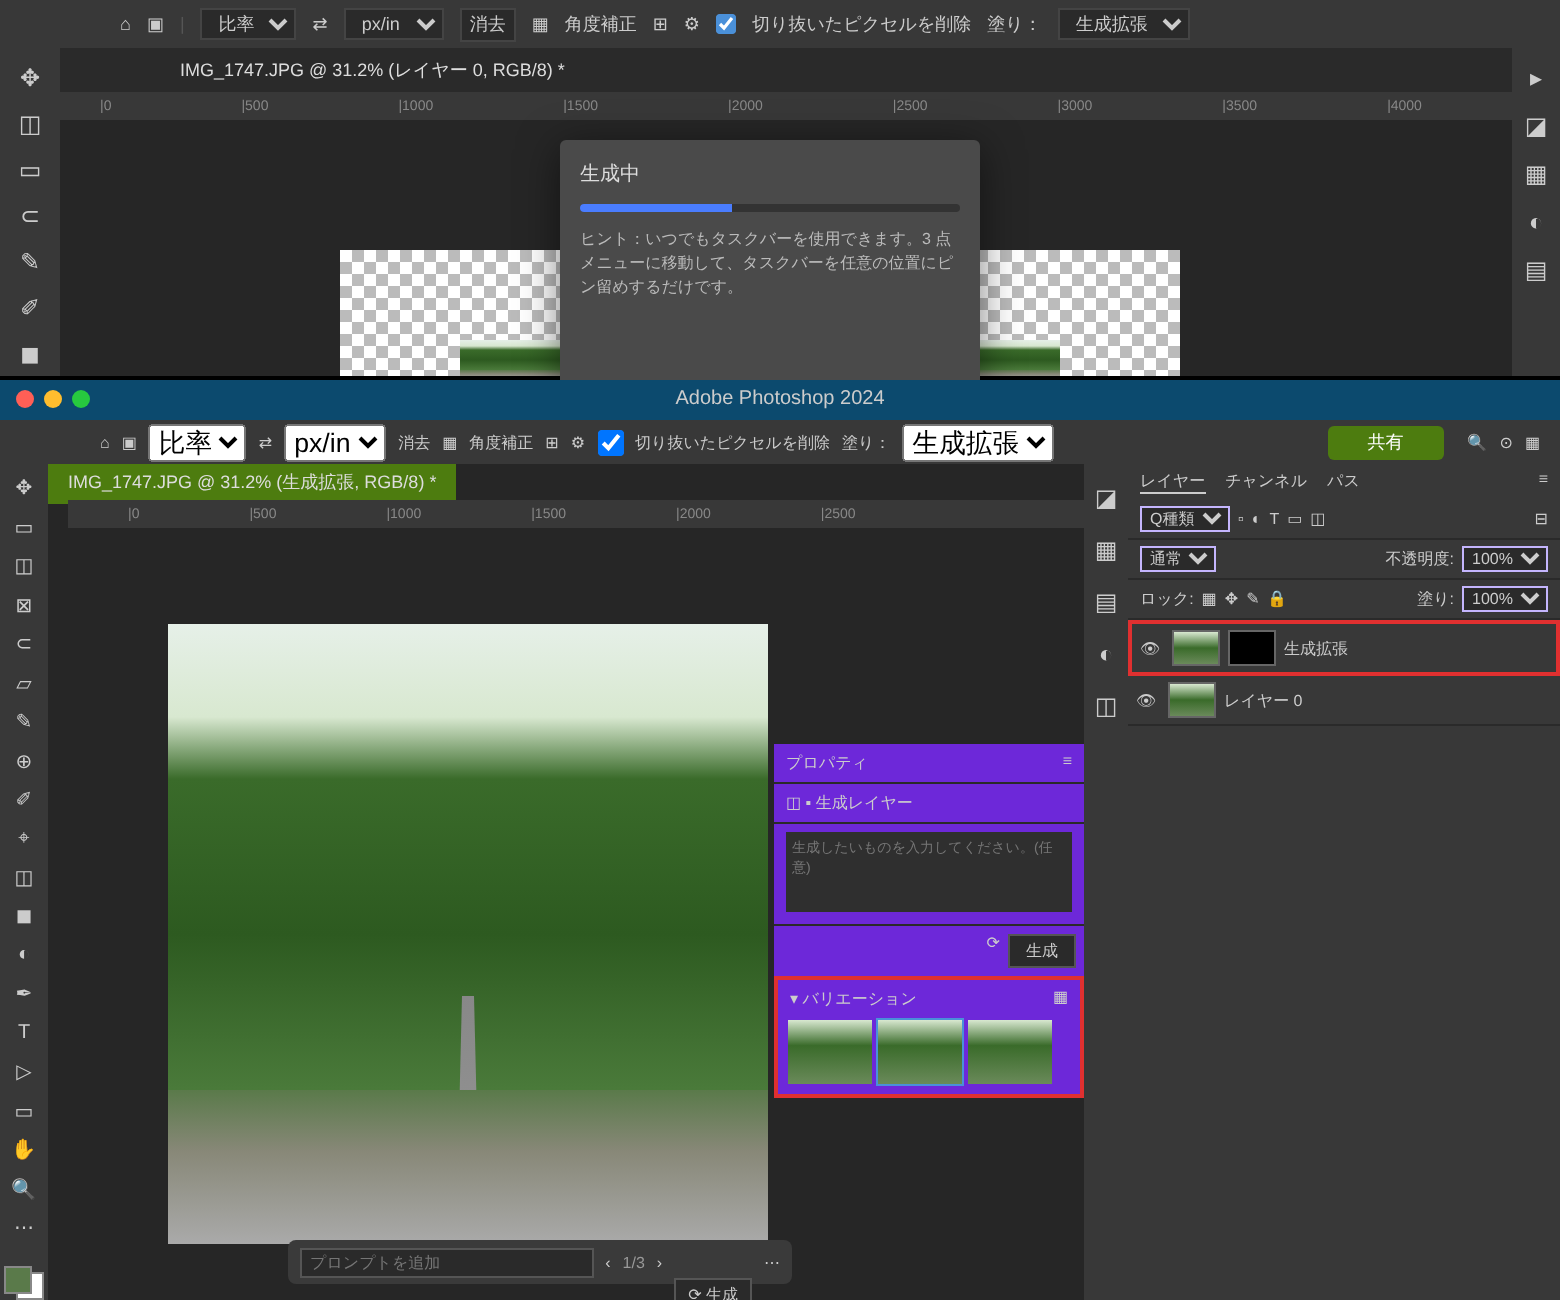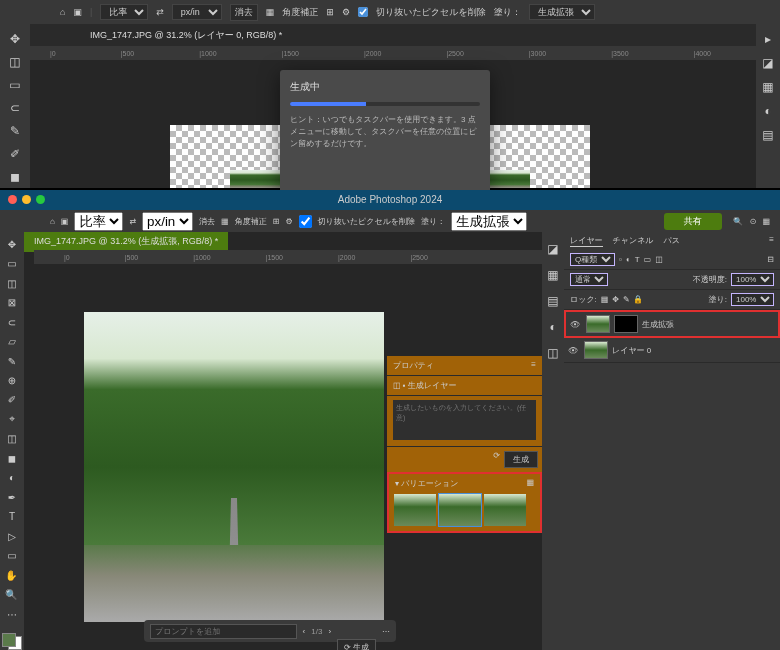--- a/index.html
+++ b/index.html
@@ -49,21 +49,21 @@
 .s2-panels { width: 216px; background: #383838; display: flex; flex-direction: column; }
 
 .s2-canvas { position: absolute; left: 60px; top: 80px; width: 300px; height: 310px; }
 .tree-img { width: 100%; height: 100%; background: linear-gradient(180deg,#e6f0e8 0%,#d8e8d0 15%,#3a6b2a 25%,#2d5a20 50%,#4a7a3a 75%,#6a8a5a 100%); position: relative; overflow: hidden; }
 .tree-img::before { content:""; position: absolute; bottom: 0; left: 40%; width: 20%; height: 40%; background: linear-gradient(180deg,#888 0%,#999 100%); clip-path: polygon(40% 100%,60% 100%,55% 0,45% 0); }
 .tree-img::after { content:""; position: absolute; bottom: 0; left: 0; right: 0; height: 25%; background: linear-gradient(180deg,#5a7a4a 0%,#888878 40%,#aaa 100%); }
 
 .ruler-h2 { position: absolute; top: 0; left: 10px; right: 0; height: 14px; background: #383838; color: #888; font-size: 7px; display: flex; gap: 55px; padding-left: 30px; align-items: center; overflow: hidden; }
 .tab2 { position: absolute; top: -22px; left: 0; height: 20px; font-size: 9px; color: #ddd; padding: 3px 10px; background: #4d7c0f; }
 
-.prop-panel { position: absolute; right: 0; top: 124px; width: 155px; background: #a16207; font-size: 8px; color: #ccc; }
+.prop-panel { position: absolute; right: 0; top: 140px; width: 155px; background: #6d28d9; font-size: 8px; color: #ccc; }
 .prop-panel .hdr { padding: 4px 6px; display: flex; justify-content: space-between; border-bottom: 1px solid #2a2a2a; }
 .prop-panel .row { padding: 4px 6px; border-bottom: 1px solid #2a2a2a; }
 .prop-panel textarea { width: 100%; height: 40px; background: #2f2f2f; border: none; color: #888; font-size: 7px; padding: 3px; resize: none; }
 .prop-panel .gen-row { display: flex; justify-content: flex-end; padding: 4px; gap: 4px; }
 .prop-panel .gen-btn { background: #2a2a2a; border: 1px solid #555; color: #ccc; font-size: 8px; padding: 2px 8px; cursor: pointer; }
 .variations { border: 2px solid #e03030; padding: 2px; }
 .var-hdr { display: flex; justify-content: space-between; padding: 2px 4px; font-size: 8px; }
 .var-thumbs { display: flex; gap: 3px; padding: 3px; }
 .var-thumb { width: 42px; height: 32px; background: linear-gradient(180deg,#d8e8d0 0%,#3a6b2a 40%,#6a8a5a 100%); }
 .var-thumb.sel { outline: 1px solid #4a90d9; }

